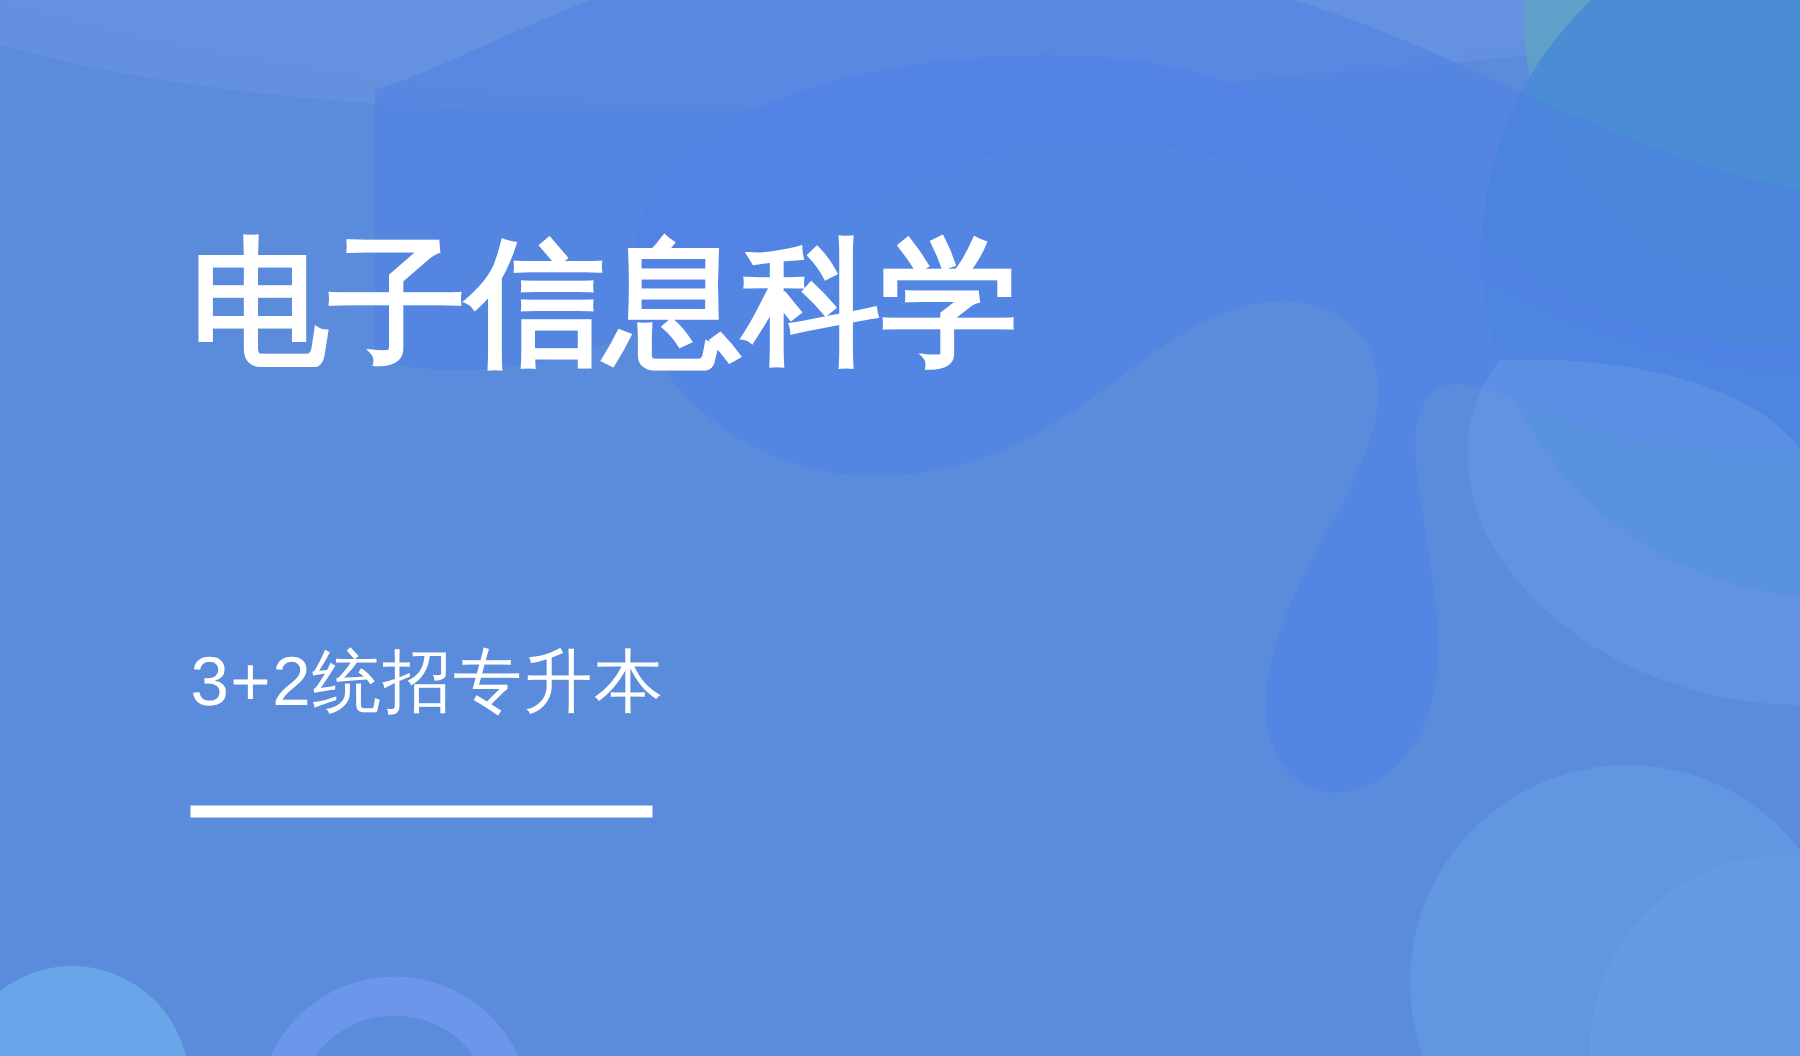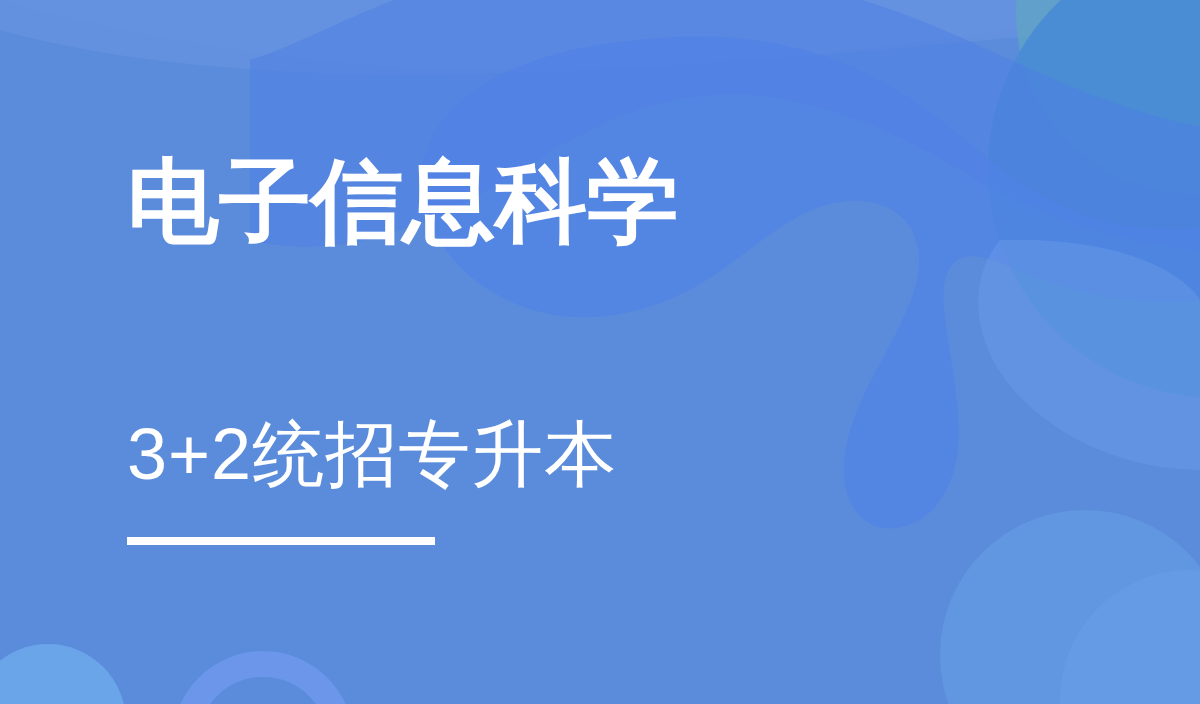--- a/index.html
+++ b/index.html
@@ -41,21 +41,21 @@
     line-height: 108px;
     letter-spacing: 0px;
     white-space: nowrap;
     text-rendering: geometricPrecision;
   }
   .subtitle {
     position: absolute;
     left: 127px;
     top: 418px;
     color: #ffffff;
-    font-size: 72px;
+    font-size: 46px;
     font-weight: 400;
     line-height: 72px;
     letter-spacing: 1px;
     white-space: nowrap;
   }
   .rule {
     position: absolute;
     left: 127px;
     top: 537px;
     width: 308px;

